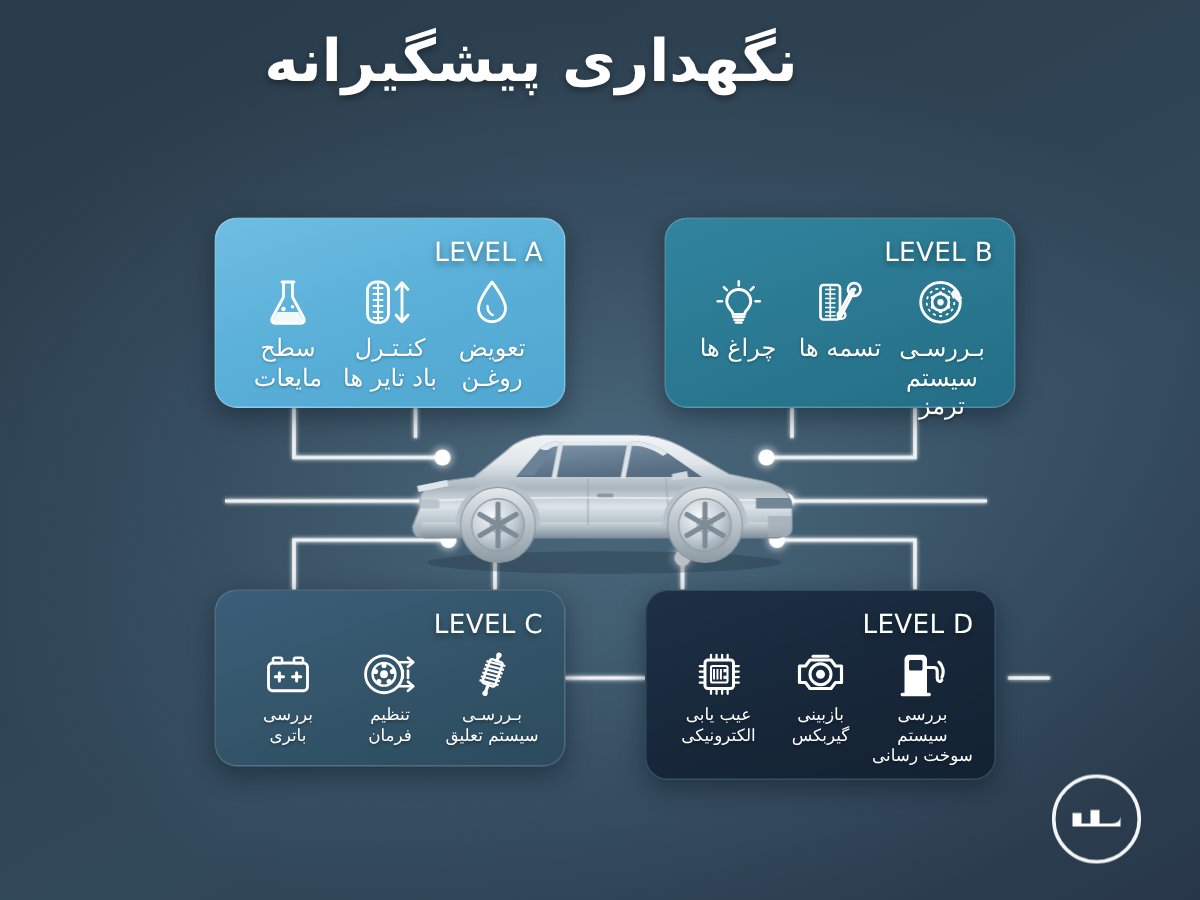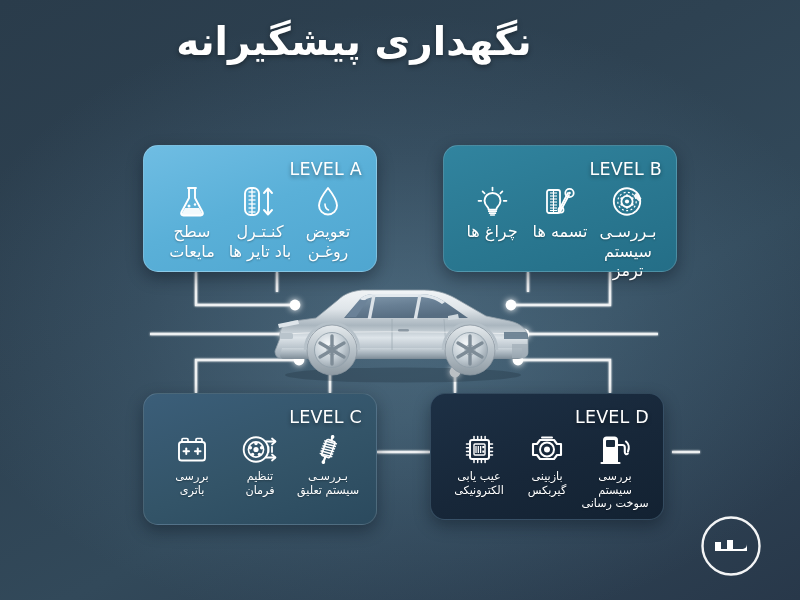--- a/index.html
+++ b/index.html
@@ -83,21 +83,21 @@
     background: linear-gradient(160deg, #6fbde3 0%, #5ab0d8 48%, #4fa6d0 100%);
     border: 1px solid rgba(255,255,255,0.22);
   }
   .card.b {
     left: 430px; top: 145px; width: 234px; height: 127px;
     background: linear-gradient(160deg, #31849f 0%, #2a7891 52%, #246e87 100%);
     border: 1px solid rgba(255,255,255,0.16);
     margin-left: 13px;
   }
   .card.c {
-    left: 143px; top: 393px; width: 234px; height: 132px;
+    left: 143px; top: 393px; width: 234px; height: 118px;
     background: linear-gradient(160deg, #3b5e79 0%, #335468 55%, #2b4a5e 100%);
     border: 1px solid rgba(255,255,255,0.13);
   }
   .card.d {
     left: 430px; top: 393px; width: 234px; height: 127px;
     background: linear-gradient(160deg, #1d3045 0%, #172739 55%, #132232 100%);
     border: 1px solid rgba(120,160,185,0.30);
   }
 
   .card-title {

